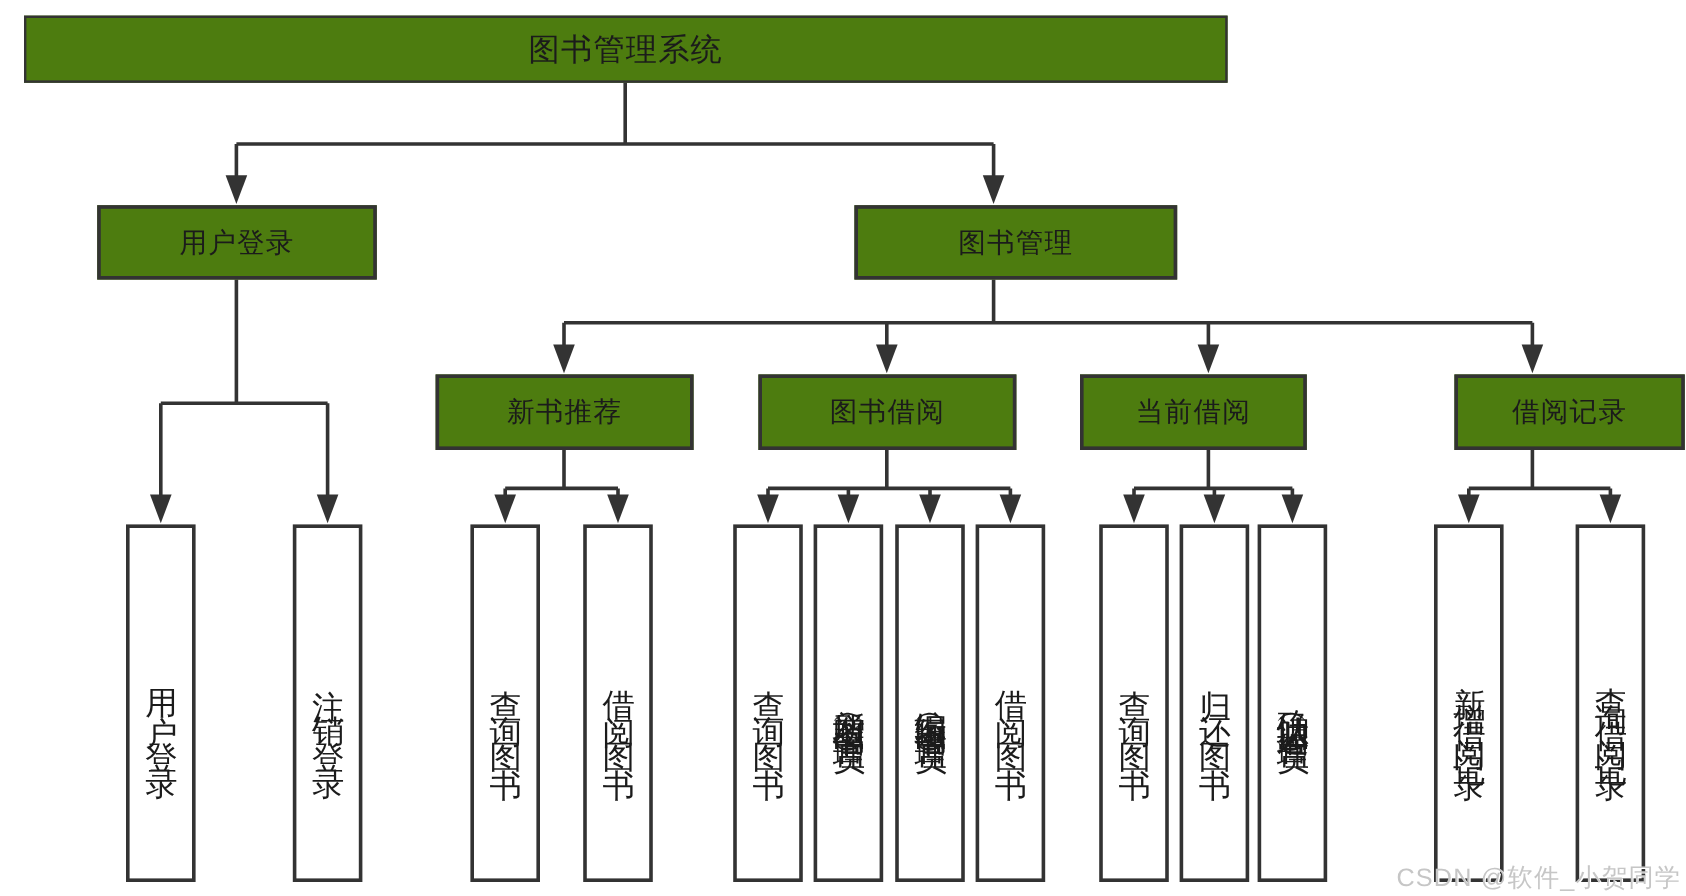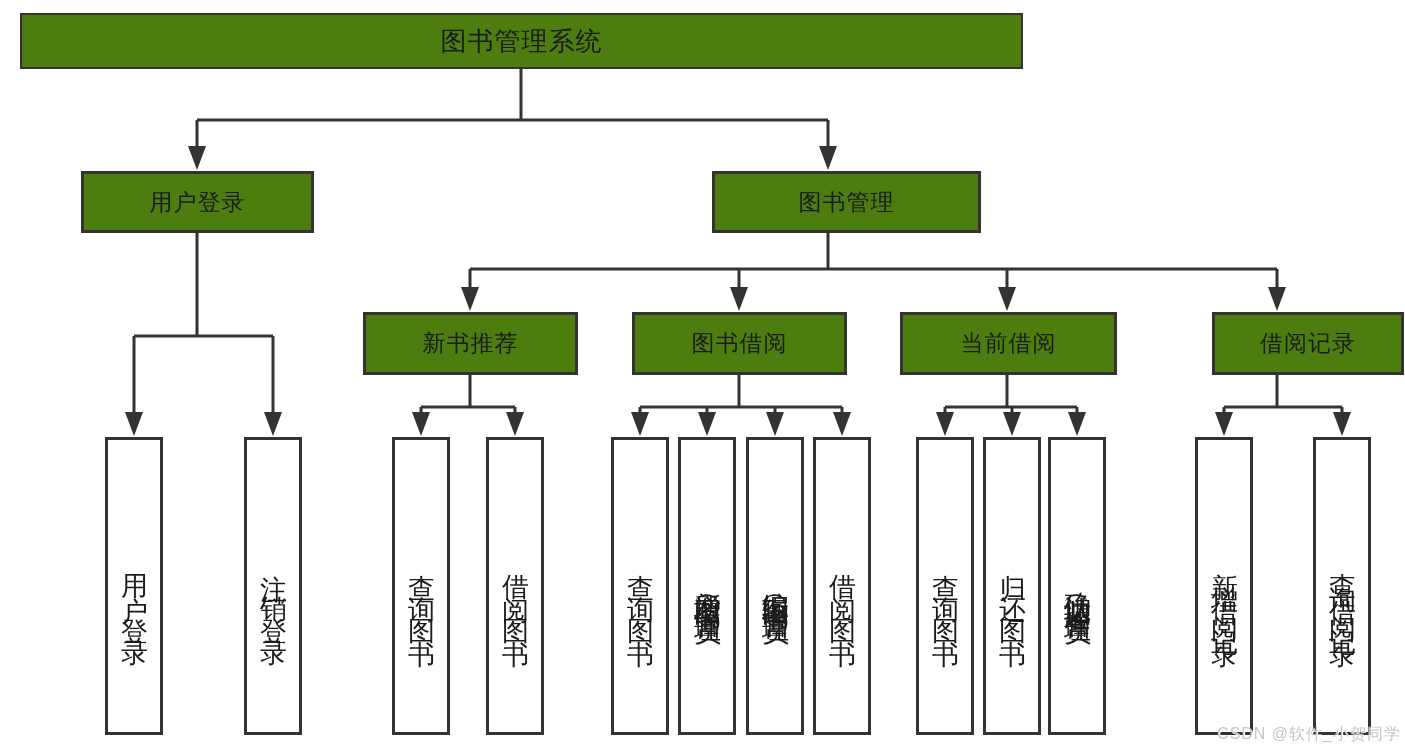--- a/index.html
+++ b/index.html
@@ -37,21 +37,21 @@
     font-size:27px;
     line-height:1;
     color:#1b1b1b;
   }
   .gap-wide{letter-spacing:22px;padding-top:22px;}
   .gap-mid{letter-spacing:14px;padding-top:14px;}
   .gap-dense{letter-spacing:4px;padding-top:4px;}
   .watermark{
     position:absolute;z-index:3;
     right:4px;bottom:2px;
-    font-size:16px;
+    font-size:21px;
     color:#c6c6c6;
     text-shadow:1px 1px 0 #ffffff;
     letter-spacing:1px;
     white-space:nowrap;
   }
 </style>
 </head>
 <body>
 
 <div class="stage">
@@ -106,21 +106,21 @@
   <div class="hbox" style="left:712px;top:171px;width:269px;height:62px;">
     <span>图书管理</span>
   </div>
 
   <div class="hbox" style="left:363px;top:312px;width:215px;height:63px;">
     <span>新书推荐</span>
   </div>
   <div class="hbox" style="left:632px;top:312px;width:215px;height:63px;">
     <span>图书借阅</span>
   </div>
-  <div class="hbox" style="left:900px;top:312px;width:217px;height:63px;">
+  <div class="hbox" style="left:900px;top:312px;width:189px;height:63px;">
     <span>当前借阅</span>
   </div>
   <div class="hbox" style="left:1212px;top:312px;width:192px;height:63px;">
     <span>借阅记录</span>
   </div>
 
   <div class="vbox" style="left:105px;">
     <span class="vtext gap-wide">用户登录</span>
   </div>
   <div class="vbox" style="left:244px;">

